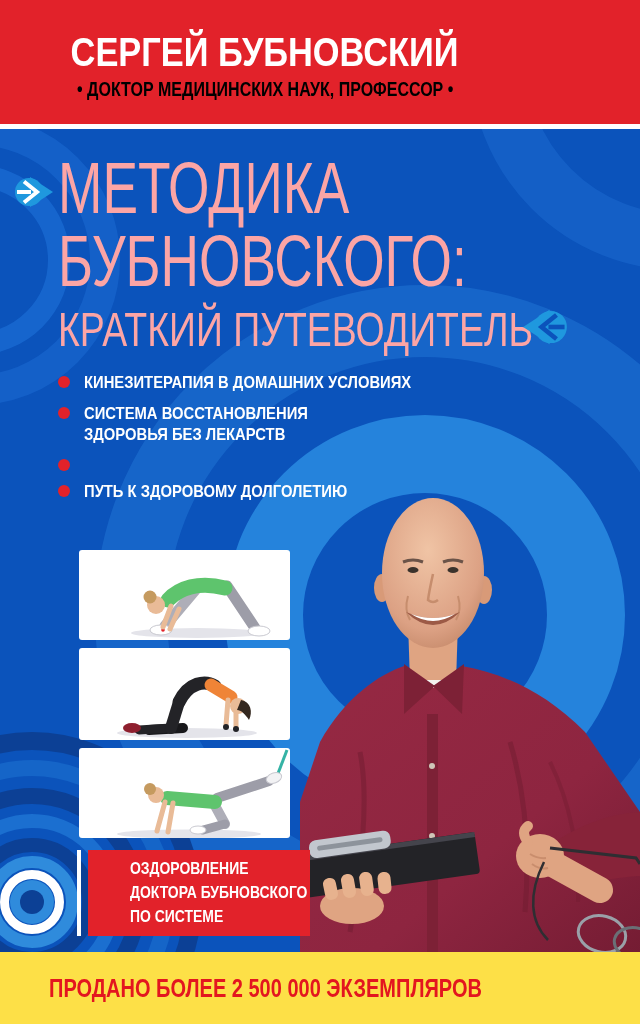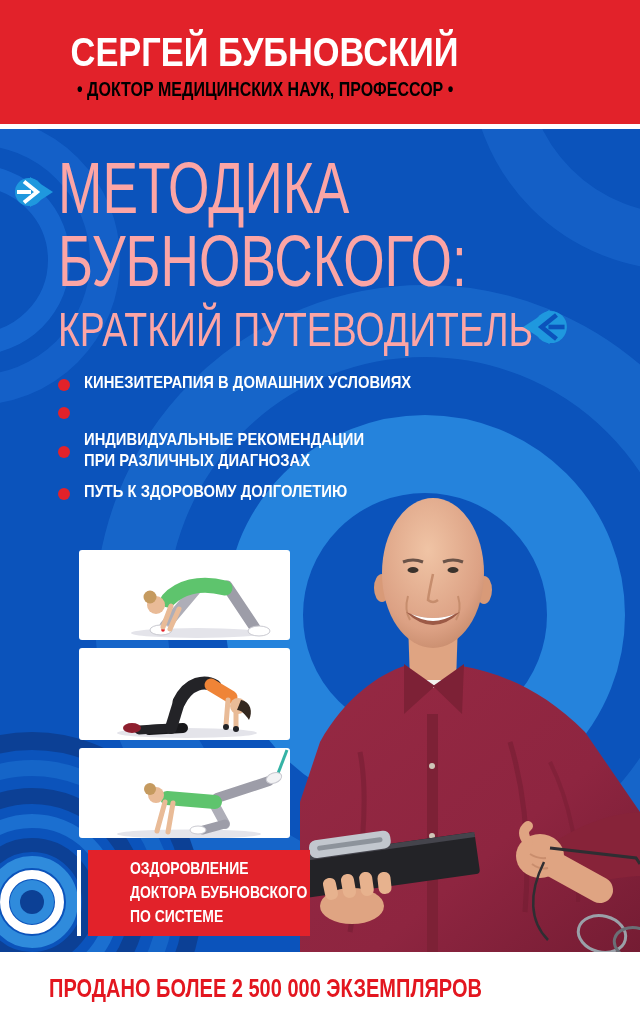--- a/index.html
+++ b/index.html
@@ -33,40 +33,40 @@
 
   
   .title-line{color:#fca5a5;font-weight:400;line-height:1;z-index:10;}
   .t1{left:58px;top:152px;font-size:72px;}
   .t2{left:58px;top:225px;font-size:72px;}
   .t3{left:58px;top:306px;font-size:48px;}
   .icon-badge{z-index:10;}
 
   
   .bullets{left:58px;top:372px;width:410px;z-index:10;}
-  .bullet-item{display:flex;align-items:center;margin-bottom:10px;}
+  .bullet-item{display:flex;align-items:flex-start;margin-bottom:10px;}
   .bullet-dot{width:12px;height:12px;border-radius:50%;background:#e2222a;margin:4px 14px 0 0;flex:0 0 auto;}
   .bullet-text{color:#fff;font-weight:700;font-size:17px;line-height:21px;}
   .bullet-text span{display:block;}
 
   
   .photo{left:79px;width:211px;height:90px;background:#ffffff;border-radius:3px;z-index:10;overflow:hidden;}
   .p1{top:550px;} .p2{top:648px;height:92px;} .p3{top:748px;}
 
   
   .portrait{left:300px;top:492px;width:340px;height:464px;z-index:9;}
 
   
   .badge-bar{left:77px;top:850px;width:4px;height:86px;background:#ffffff;z-index:14;}
   .badge{left:88px;top:850px;width:222px;height:86px;background:#e2222a;z-index:14;
     display:flex;flex-direction:column;justify-content:center;padding-left:42px;box-sizing:border-box;}
   .badge-line{color:#fff;font-weight:700;font-size:17px;line-height:24px;}
 
   
-  .footer{left:0;top:952px;width:640px;height:72px;background:#ffffff;z-index:22;}
+  .footer{left:0;top:952px;width:640px;height:72px;background:#fde047;z-index:22;}
   .footer-col{position:absolute;left:0;top:0;width:530px;height:100%;display:flex;align-items:center;justify-content:center;}
   .footer-text{color:#e3161f;font-weight:700;font-size:25px;line-height:1;}
 </style>
 </head>
 <body>
 
 <div class="cover">
 
   <div class="ring ring-main"></div>
   <div class="ring ring-main-outer"></div>
@@ -126,27 +126,27 @@
 
   <div class="abs bullets">
     <div class="bullet-item">
       <div class="bullet-dot"></div>
       <div class="bullet-text">
           <span class="cx" style="--s:.87;">КИНЕЗИТЕРАПИЯ В ДОМАШНИХ УСЛОВИЯХ</span>
         </div>
     </div>
     <div class="bullet-item">
       <div class="bullet-dot"></div>
-    </div>
-    <div class="bullet-item">
-      <div class="bullet-dot"></div>
       <div class="bullet-text">
-        <span class="cx" style="--s:.87;">ИНДИВИДУАЛЬНЫЕ РЕКОМЕНДАЦИИ</span>
-        <span class="cx" style="--s:.87;">ПРИ РАЗЛИЧНЫХ ДИАГНОЗАХ</span>
-      </div>
+        <span class="cx" style="--s:.87;">СИСТЕМА ВОССТАНОВЛЕНИЯ</span>
+        <span class="cx" style="--s:.87;">ЗДОРОВЬЯ БЕЗ ЛЕКАРСТВ</span>
+      </div>
+    </div>
+    <div class="bullet-item">
+      <div class="bullet-dot"></div>
     </div>
     <div class="bullet-item">
       <div class="bullet-dot"></div>
       <div class="bullet-text">
           <span class="cx" style="--s:.87;">ПУТЬ К ЗДОРОВОМУ ДОЛГОЛЕТИЮ</span>
         </div>
     </div>
   </div>
 
   <div class="abs photo p1">

